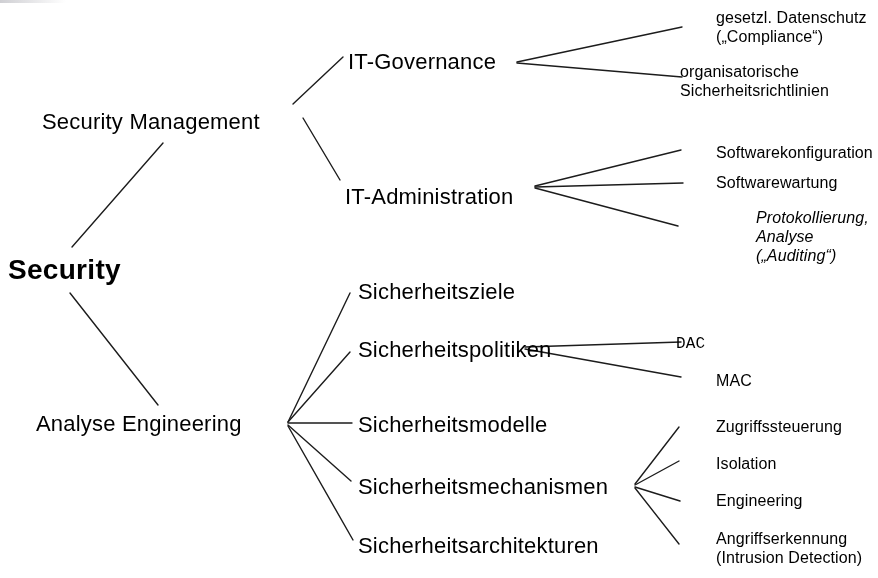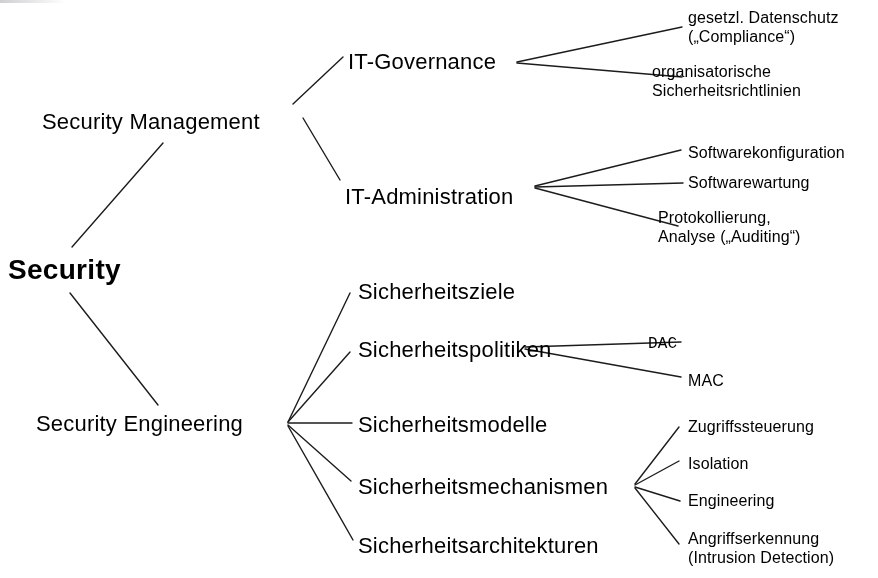--- a/index.html
+++ b/index.html
@@ -40,20 +40,21 @@
     font-weight: bold;
     line-height: 32px;
     letter-spacing: 0.3px;
   }
   .leaf {
     position: absolute;
     font-size: 16px;
     line-height: 19px;
     white-space: pre-line;
     letter-spacing: 0.1px;
+    margin-left: 28px;
   }
   .chrome-strip {
     position: absolute;
     left: 0;
     top: 0;
     width: 66px;
     height: 3px;
     background: linear-gradient(to right, #cfcfd3, rgba(255,255,255,0));
   }
 </style>
@@ -90,39 +91,39 @@
 
     <line x1="635" y1="484" x2="679" y2="427"></line>
     <line x1="635" y1="485" x2="679" y2="461"></line>
     <line x1="635" y1="487" x2="680" y2="501"></line>
     <line x1="635" y1="488" x2="679" y2="544"></line>
   </svg>
 
   <div class="node root" style="left:8px; top:254px;">Security</div>
 
   <div class="node" style="left:42px; top:109px;">Security Management</div>
-  <div class="node" style="left:36px; top:411px;">Security Engineering</div>
+  <div class="node" style="left:36px; top:411px;">Analyse Engineering</div>
 
   <div class="node" style="left:348px; top:49px;">IT-Governance</div>
   <div class="node" style="left:345px; top:173px;margin-top:11px;">IT-Administration</div>
 
   <div class="node" style="left:358px; top:279px;">Sicherheitsziele</div>
   <div class="node" style="left:358px; top:412px;">Sicherheitsmodelle</div>
   <div class="node" style="left:358px; top:337px;">Sicherheitspolitiken</div>
   <div class="node" style="left:358px; top:474px;">Sicherheitsmechanismen</div>
   <div class="node" style="left:358px; top:533px;">Sicherheitsarchitekturen</div>
 
   <div class="leaf" style="left:688px; top:8px;">gesetzl. Datenschutz
 („Compliance“)</div>
   <div class="leaf" style="left:652px; top:62px;">organisatorische
 Sicherheitsrichtlinien</div>
 
   <div class="leaf" style="left:688px; top:143px;">Softwarekonfiguration</div>
   <div class="leaf" style="left:688px; top:173px;">Softwarewartung</div>
-  <div class="leaf" style="left:658px; top:208px;">Protokollierung,
+  <div class="leaf" style="left:728px; top:208px;font-style:italic;">Protokollierung,
 Analyse („Auditing“)</div>
 
   <div class="leaf" style="left:648px; top:335px;font-family:Liberation Mono, monospace;">DAC</div>
   <div class="leaf" style="left:688px; top:371px;">MAC</div>
 
   <div class="leaf" style="left:688px; top:417px;">Zugriffssteuerung</div>
   <div class="leaf" style="left:688px; top:454px;">Isolation</div>
   <div class="leaf" style="left:688px; top:491px;">Engineering</div>
   <div class="leaf" style="left:688px; top:529px;">Angriffserkennung
 (Intrusion Detection)</div>

